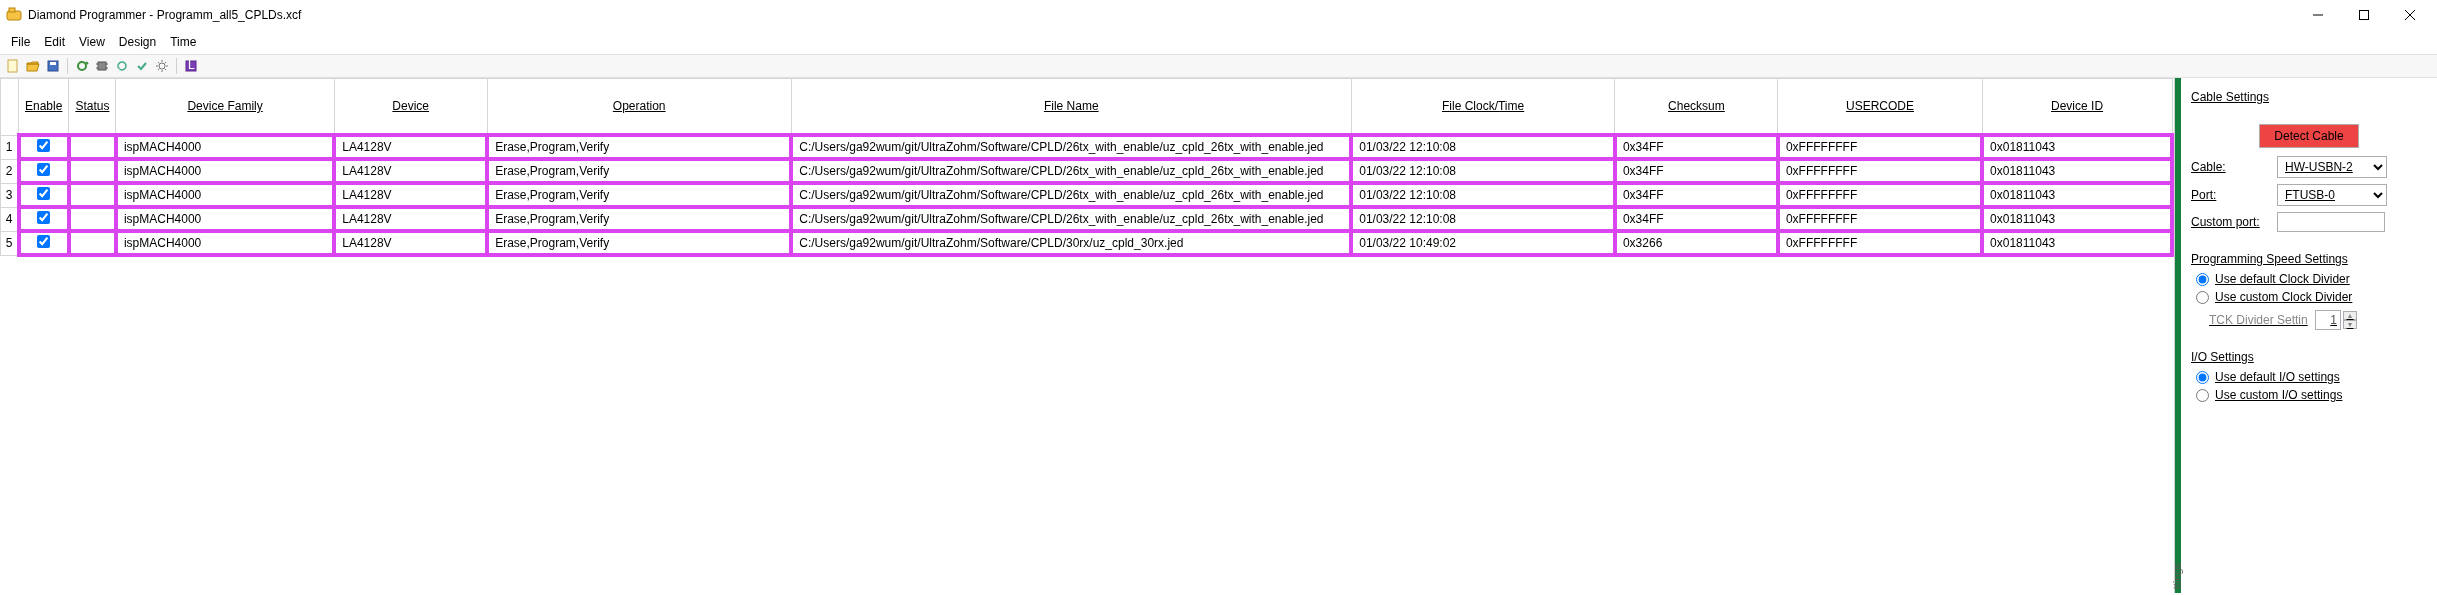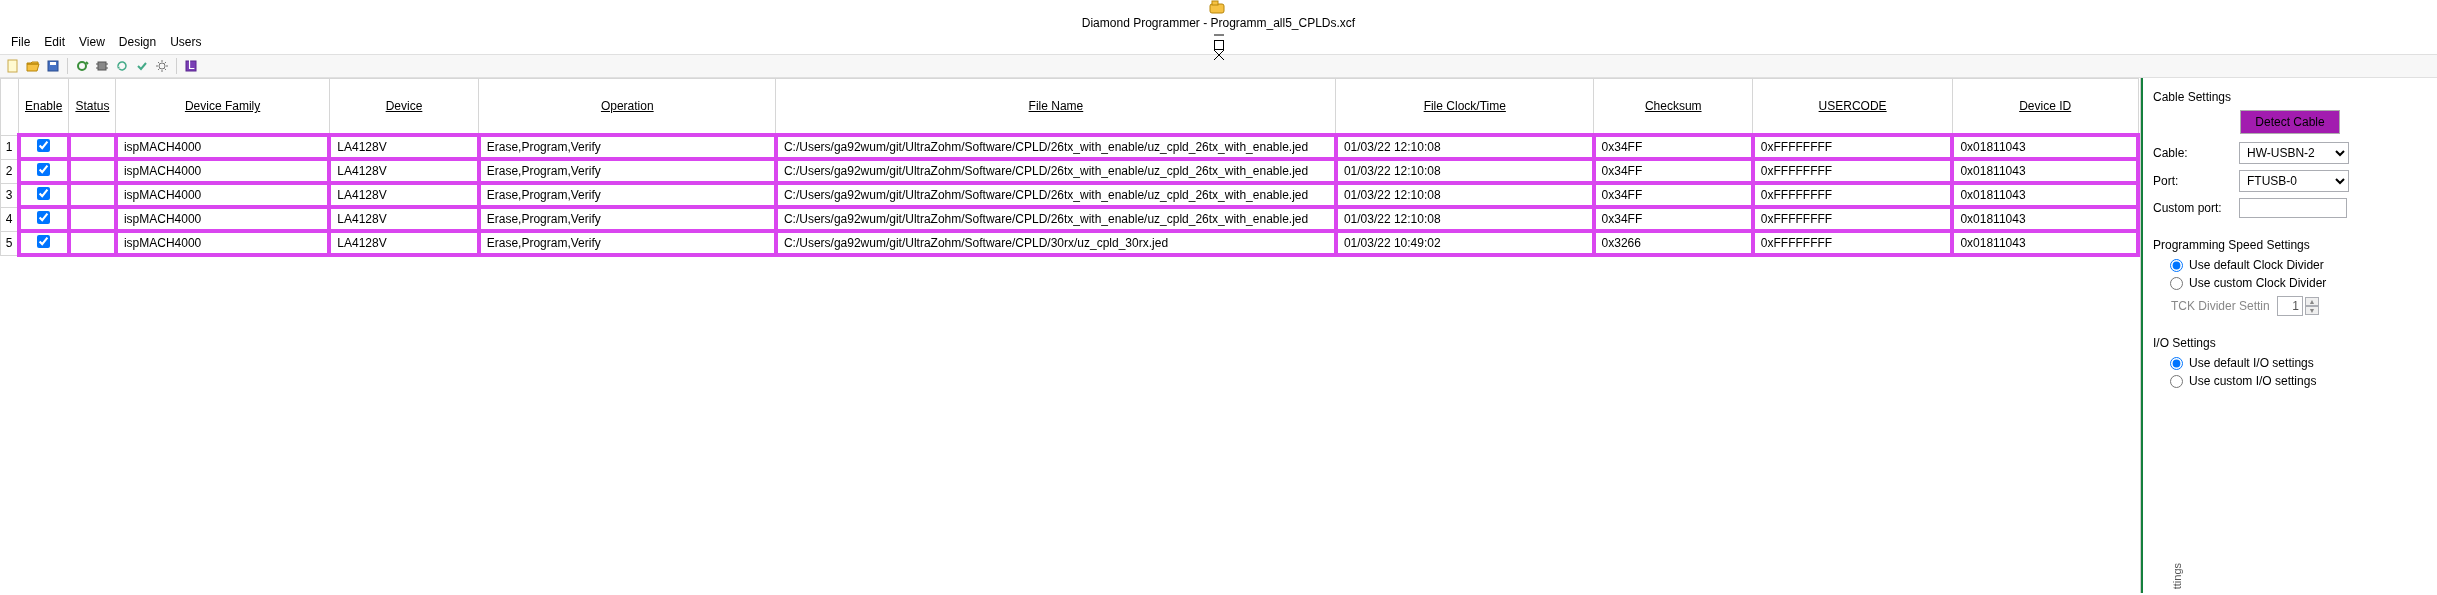--- a/index.html
+++ b/index.html
@@ -1,44 +1,44 @@
 <!DOCTYPE html>
 <html><head>
 <meta charset="utf-8">
 <style>
 * { box-sizing: border-box; margin: 0; padding: 0; font-family: "Segoe UI", Tahoma, sans-serif; font-size: 12px; }
 body { background: #fff; color: #000; overflow: hidden; }
-.titlebar { display: flex; align-items: center; height: 30px; padding: 0 4px; background: #fff; flex-direction: column; }
+.titlebar { display: flex; align-items: center; height: 30px; padding: 0 4px; background: #fff; }
 .titlebar .app-icon { width: 16px; height: 16px; margin: 0 6px 0 2px; }
 .titlebar .title { flex: 0 0 auto; }
 .titlebar .spacer { flex: 1; }
 .win-btn { width: 46px; height: 30px; display: flex; align-items: center; justify-content: center; }
 .menubar { display: flex; align-items: center; padding: 2px 4px; background: #fff; }
 .menubar .menu-item { padding: 3px 7px; cursor: default; }
 .toolbar { display: flex; align-items: center; gap: 2px; padding: 2px 4px; background: #f7f7f7; border-top: 1px solid #e0e0e0; border-bottom: 1px solid #e0e0e0; }
 .toolbar .tbtn { width: 18px; height: 18px; display: flex; align-items: center; justify-content: center; font-size: 11px; border: 1px solid transparent; }
 .toolbar .sep { width: 1px; height: 16px; background: #d0d0d0; margin: 0 3px; }
 .main { display: flex; height: calc(100vh - 80px); }
 .grid-wrap { flex: 1; overflow: auto; border-right: 1px solid #d0d0d0; }
 table.grid { border-collapse: collapse; width: 100%; }
 table.grid th { background: #fff; border: 1px solid #d6d6d6; font-weight: 400; padding: 20px 6px; text-align: center; white-space: nowrap; text-decoration: underline; }
 table.grid td { border: 4px solid #d946ef; padding: 2px 6px; white-space: nowrap; }
 table.grid td.rownum { background: #fff; border: 1px solid #d6d6d6; text-align: right; width: 18px; padding: 2px 4px; }
 table.grid td.chk { text-align: center; width: 44px; }
 table.grid td.status { width: 46px; }
 table.grid td.fname { width: auto; }
 table.grid input[type=checkbox] { width: 13px; height: 13px; }
-.side { width: 296px; border-left: 2px solid #15803d; background: #fff; padding: 8px 10px; overflow: auto; }
+.side { width: 262px; border-left: 6px solid #15803d; background: #fff; padding: 8px 10px; overflow: auto; text-decoration: underline; }
 .side .group-title { font-weight: 400; margin: 4px 0 6px; }
-.side .btn { display: inline-block; border: 1px solid #adadad; background: #a21caf; padding: 4px 14px; cursor: default; }
+.side .btn { display: inline-block; border: 1px solid #adadad; background: #ef4444; padding: 4px 14px; cursor: default; margin-top: 14px; }
 .side .row { display: flex; align-items: center; margin: 6px 0; gap: 6px; }
 .side .row label { width: 80px; }
 .side select, .side input[type=text], .side input[type=number] { border: 1px solid #abadb3; padding: 2px 3px; background: #fff; font-size: 12px; }
 .side select { width: 110px; }
-.side .radio-row { display: flex; align-items: center; gap: 6px; margin: 4px 17px; }
+.side .radio-row { display: flex; align-items: center; gap: 6px; margin: 4px 5px; }
 .side hr { border: none; border-top: 0px solid #e0e0e0; margin: 10px 0; }
 .vtab { position: absolute; right: 252px; bottom: 0; writing-mode: vertical-rl; transform: rotate(180deg); font-size: 11px; padding: 6px 2px; color: #555; }
 .spinbox { display:flex; align-items:center; }
 .spinbox input { width: 26px; text-align:right; }
 .spinbox .spin { display:flex; flex-direction:column; margin-left:2px; }
 .spinbox .spin span { font-size:7px; line-height:7px; border:1px solid #abadb3; width:14px; text-align:center; background:#efefef; cursor:default; }
 </style>
 </head>
 <body>
 
@@ -67,21 +67,21 @@
         <line x1="10" y1="0" x2="0" y2="10" stroke="#000"></line>
       </svg>
     </div>
 </div>
 
 <div class="menubar">
   <div class="menu-item">File</div>
   <div class="menu-item">Edit</div>
   <div class="menu-item">View</div>
   <div class="menu-item">Design</div>
-  <div class="menu-item">Users</div>
+  <div class="menu-item">Time</div>
 </div>
 
 <div class="toolbar">
   <div class="tbtn">
       <svg width="14" height="14">
         <rect x="2" y="1" width="9" height="12" fill="#fffad1" stroke="#caa94d"></rect>
       </svg>
     </div>
   <div class="tbtn">
       <svg width="14" height="14">

